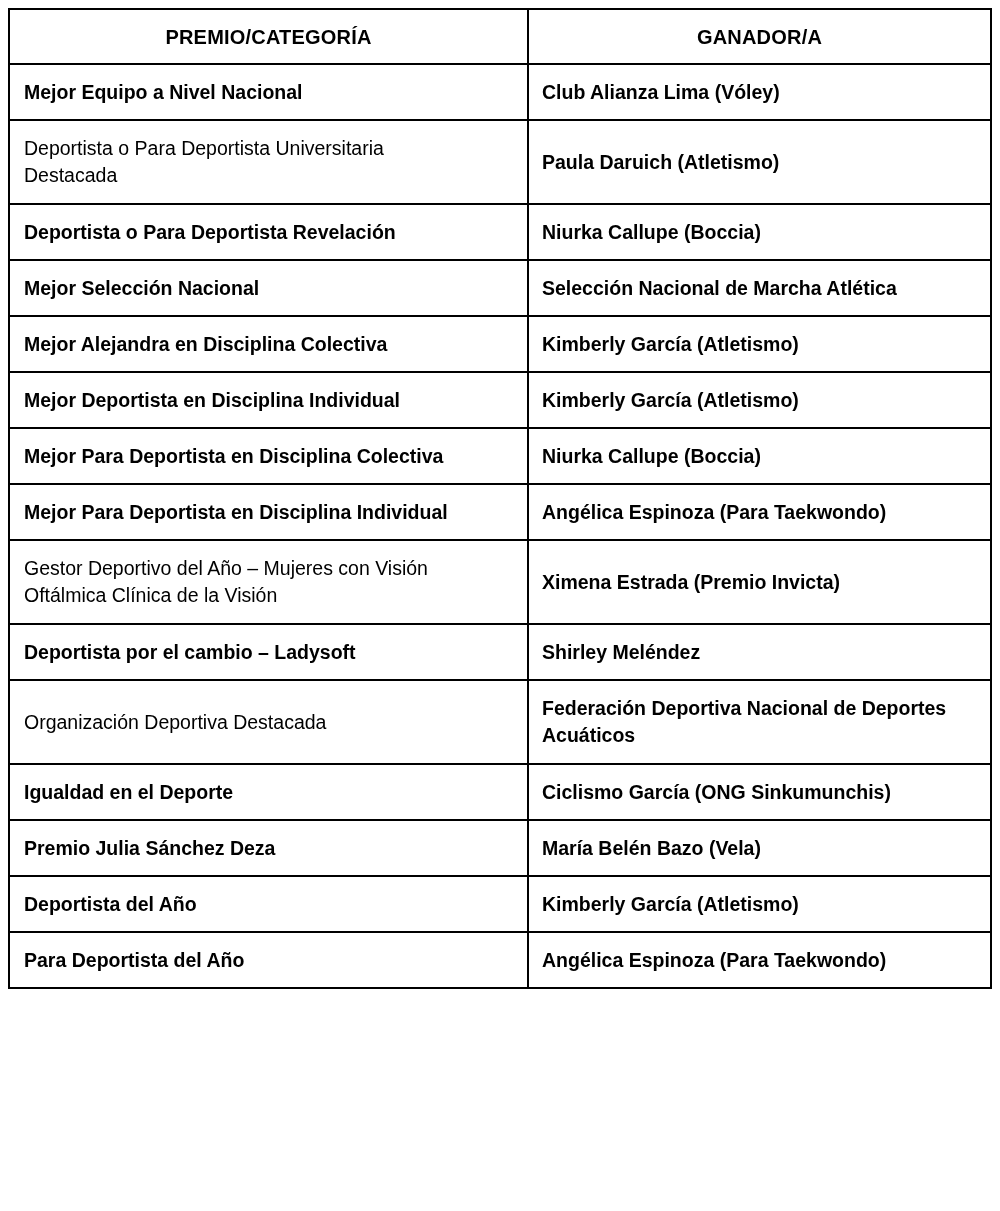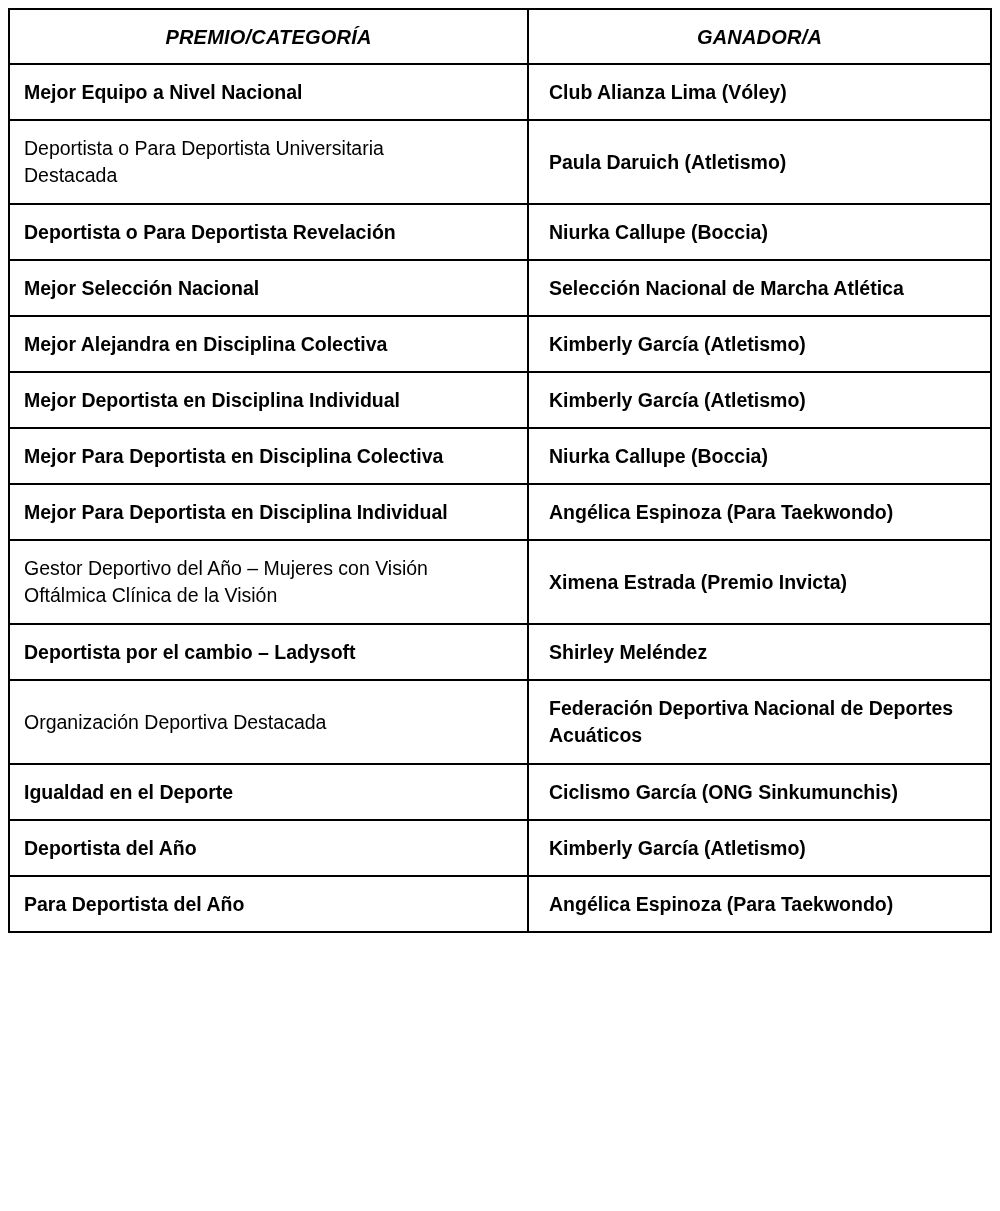--- a/index.html
+++ b/index.html
@@ -46,42 +46,41 @@
     height: 53px;
     text-align: center;
     font-size: 20px;
     font-weight: bold;
     letter-spacing: 0.2px;
     line-height: 1.2;
   }
   .th-inner {
     display: block;
     padding: 0 14px;
-    font-style: italic;
   }
 
   
   td.cell-category {
     font-size: 19.5px;
     font-weight: normal;
     line-height: 1.38;
     text-align: left;
   }
   td.cell-winner {
     font-size: 19.5px;
     font-weight: bold;
     line-height: 1.38;
     text-align: left;
   }
   .cell-inner {
     display: block;
     padding: 0 0 0 14px;
   }
   td.cell-winner .cell-inner {
-    padding-left: 20px;
+    padding-left: 13px;
   }
 
   tr.row-1line td { height: 54px; font-weight: bold; }
   tr.row-2line td { height: 82px; }
 
   
   tr.row-2line td.cell-category { vertical-align: middle; }
   tr.row-2line td.cell-winner   { vertical-align: middle; }
 
   .wrapline { display: block; }
@@ -249,20 +248,32 @@
           </td>
           <td class="cell-winner">
             <span class="cell-inner">
               <span class="wrapline">Ciclismo García (ONG Sinkumunchis)</span>
             </span>
           </td>
         </tr>
         <tr class="row-1line">
           <td class="cell-category">
             <span class="cell-inner">
+              <span class="wrapline">Premio Julia Sánchez Deza</span>
+            </span>
+          </td>
+          <td class="cell-winner">
+            <span class="cell-inner">
+              <span class="wrapline">María Belén Bazo (Vela)</span>
+            </span>
+          </td>
+        </tr>
+        <tr class="row-1line">
+          <td class="cell-category">
+            <span class="cell-inner">
               <span class="wrapline">Deportista del Año</span>
             </span>
           </td>
           <td class="cell-winner">
             <span class="cell-inner">
               <span class="wrapline">Kimberly García (Atletismo)</span>
             </span>
           </td>
         </tr>
         <tr class="row-1line">

